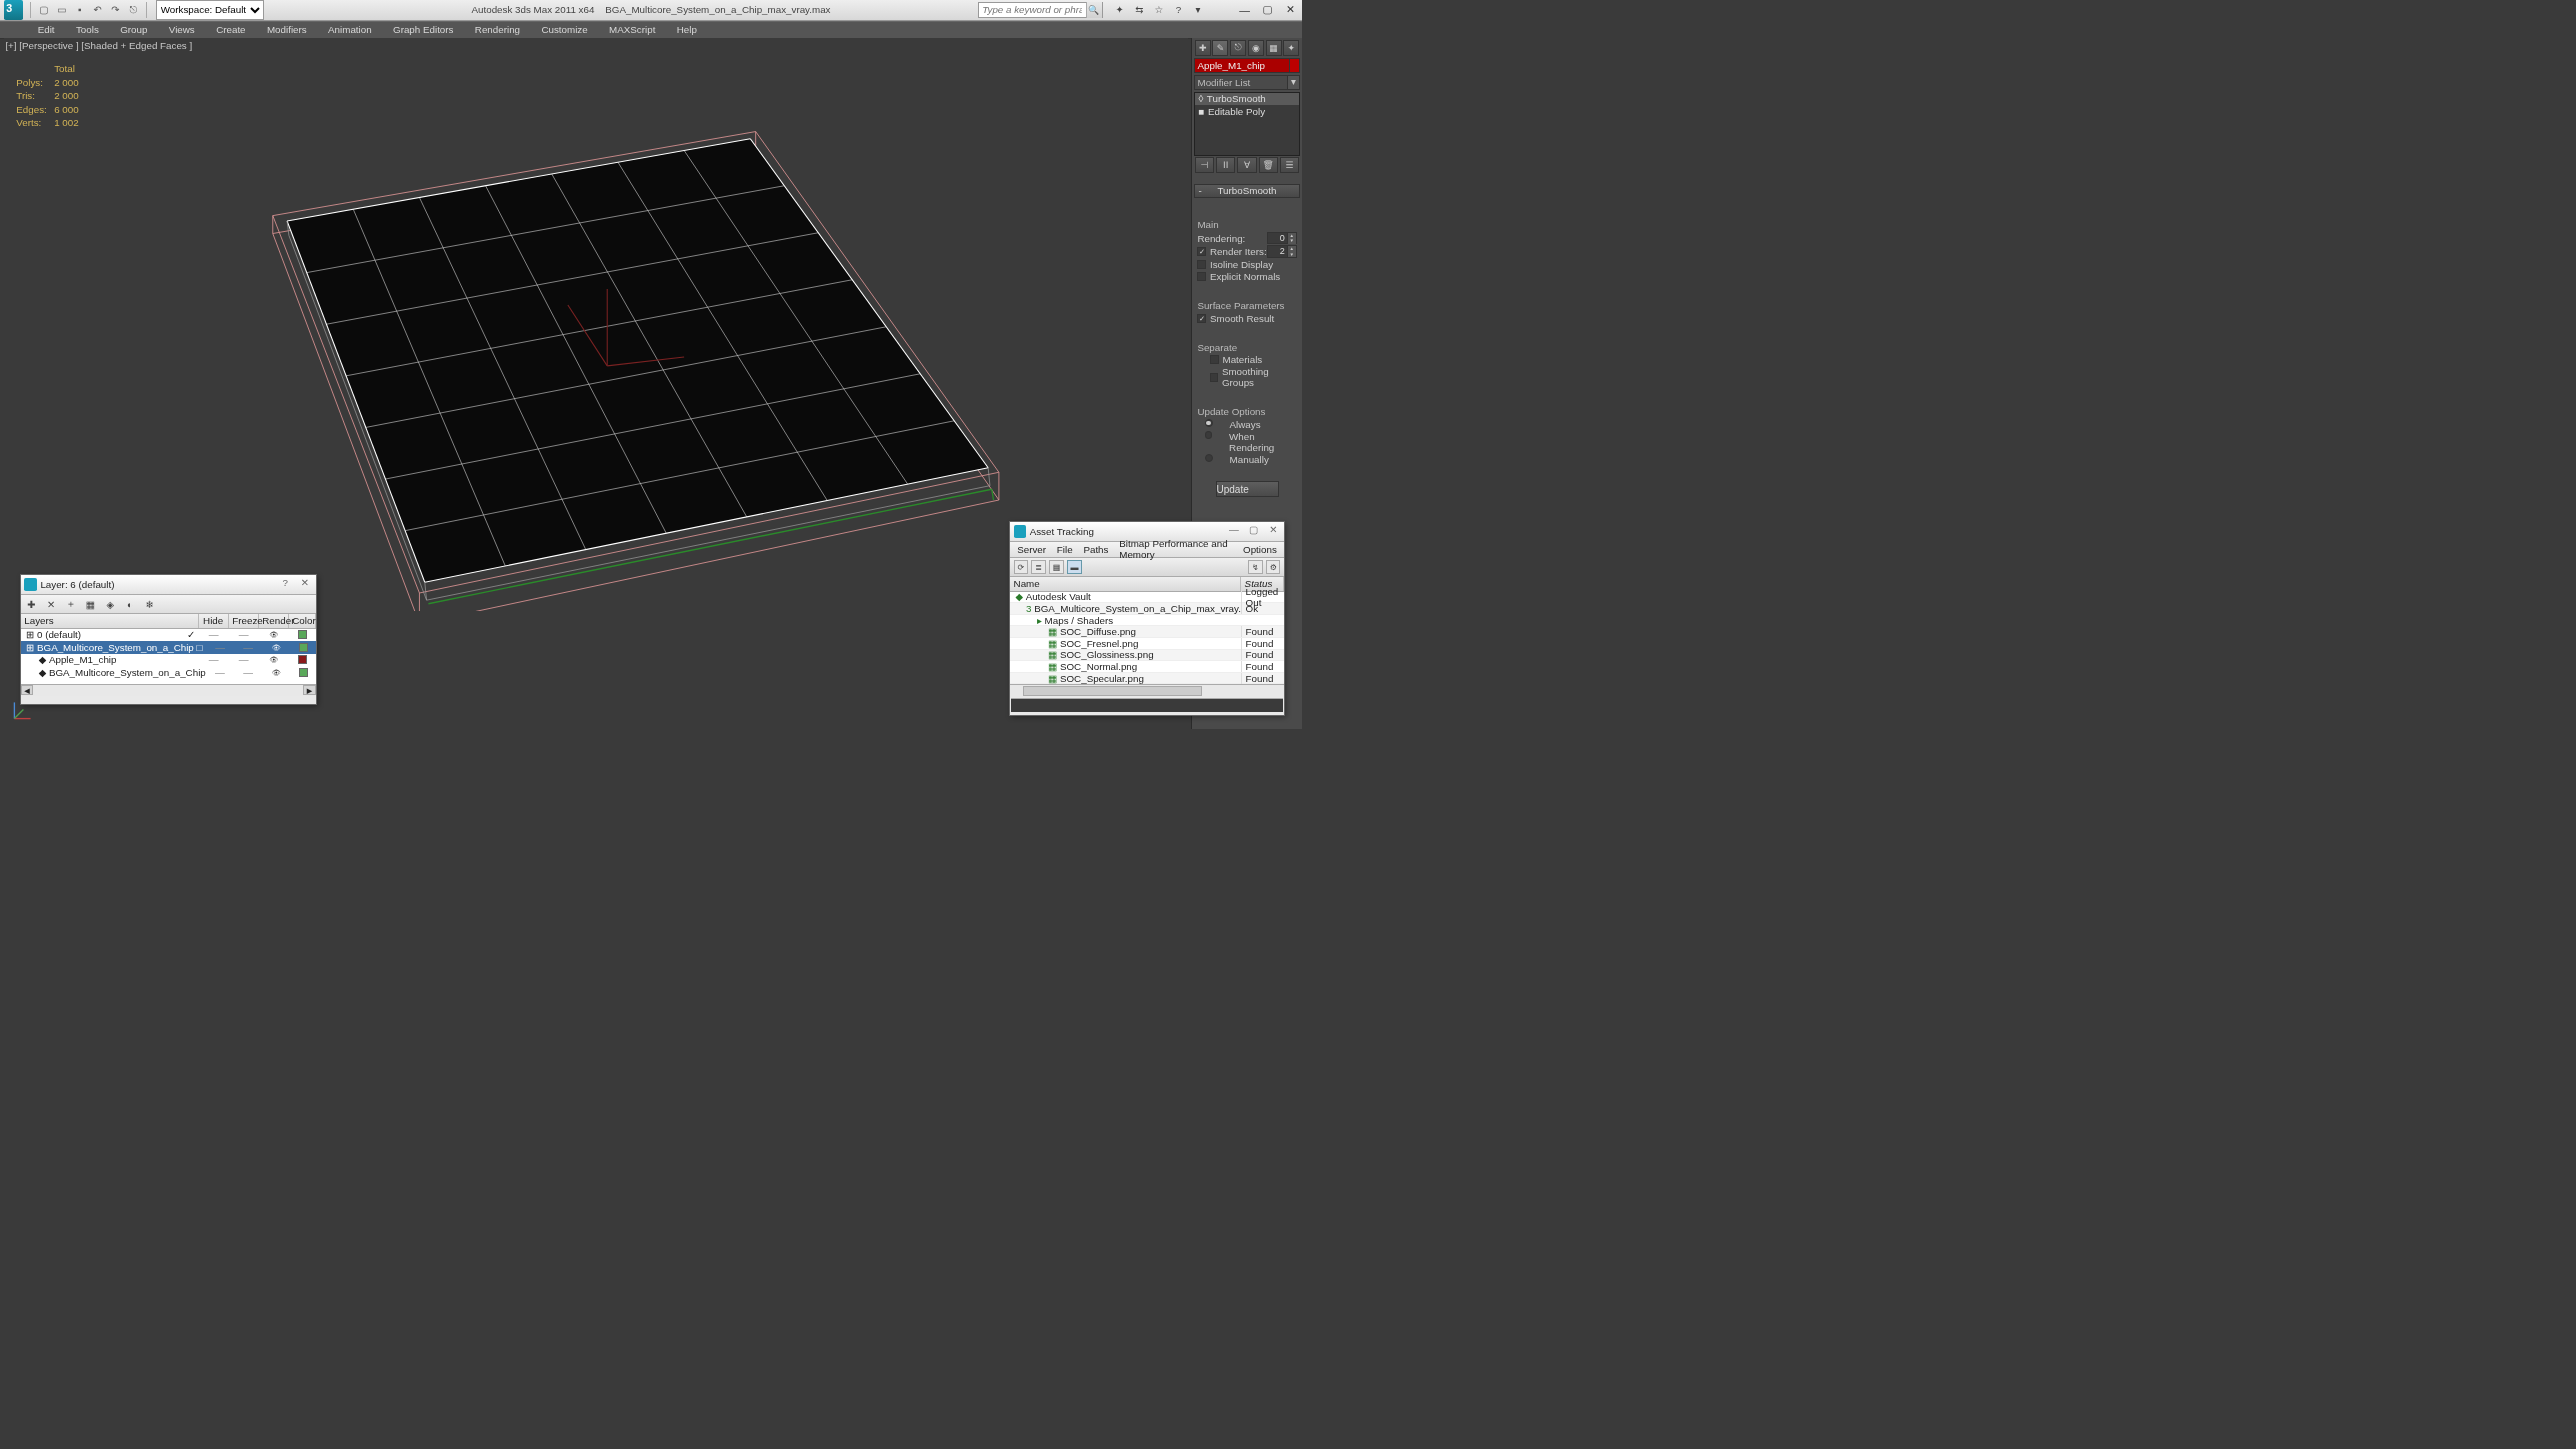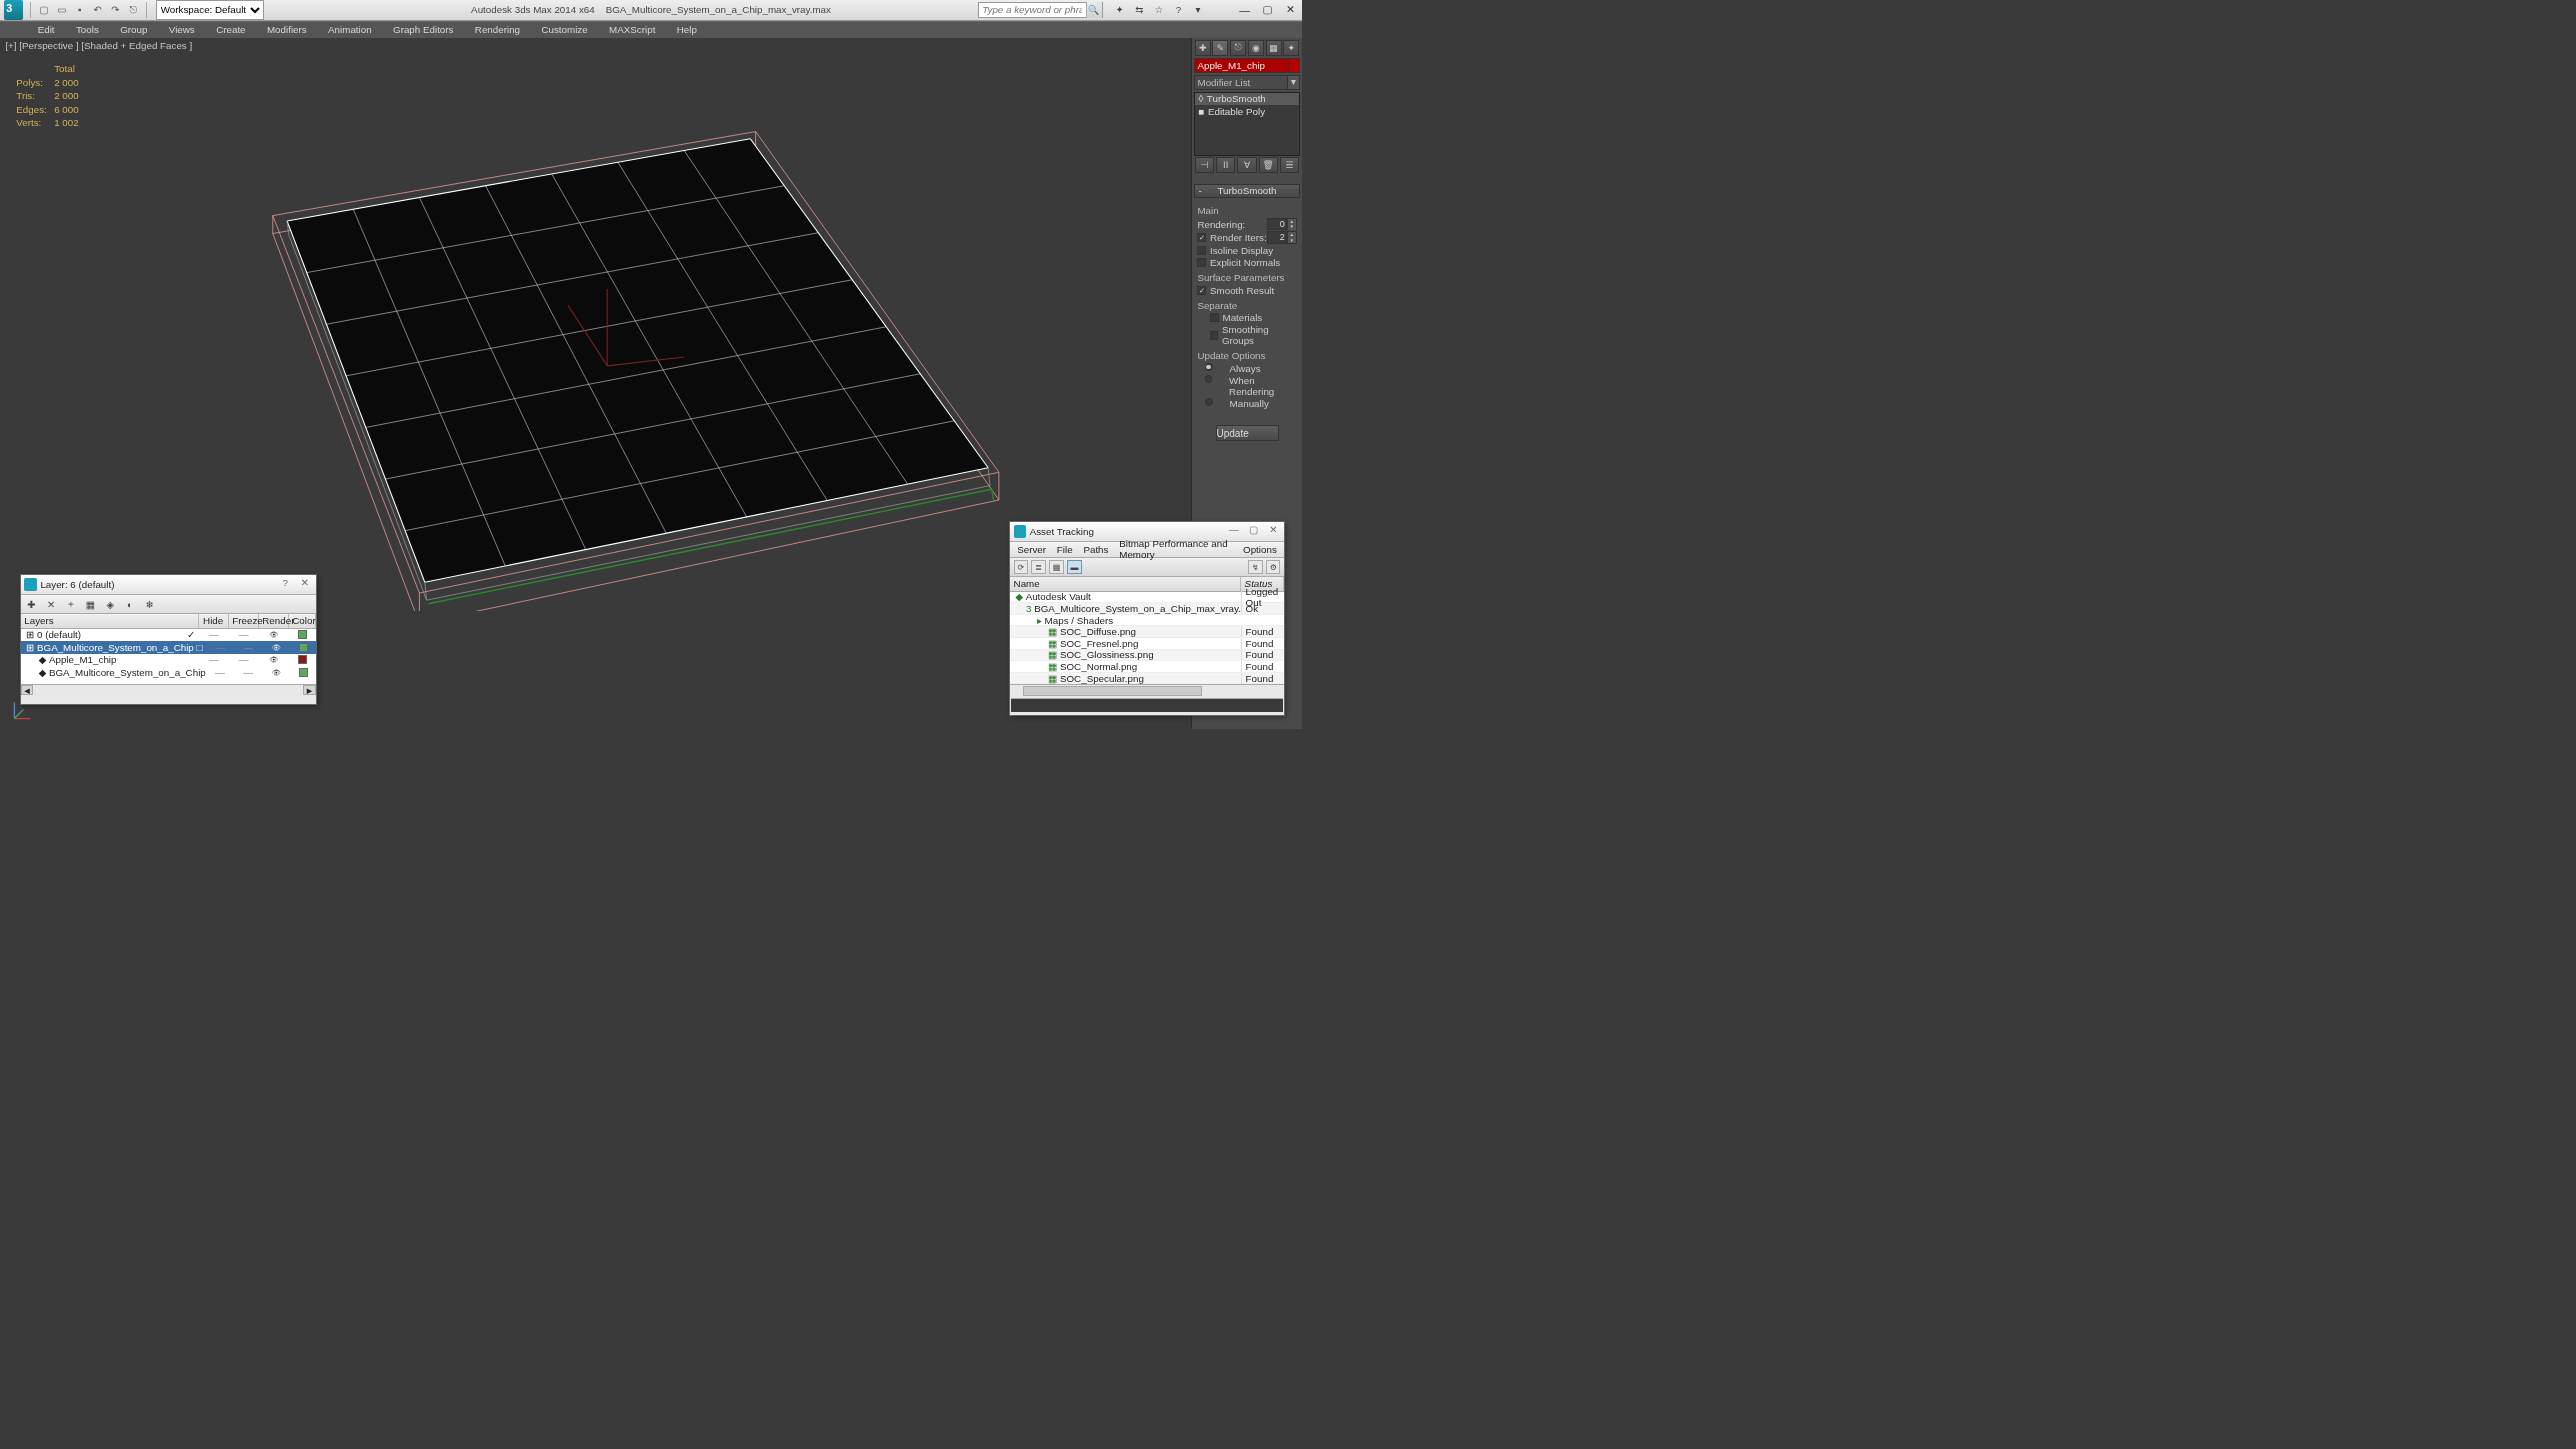--- a/index.html
+++ b/index.html
@@ -55,21 +55,21 @@
 .cmdpanel .modlist .carrot { width:12.5px; background:#555; border-left:0.9px solid #333; text-align:center; color:#ccc; }
 .cmdpanel .stack { margin:1.8px; height:64px; background:#3a3a3a; border:0.9px solid #222; }
 .cmdpanel .stack-item { padding:0.9px 3.6px; color:#ddd; font-size:9.8px; display:flex; align-items:center; gap:3.6px; }
 .cmdpanel .stack-item.sel { background:#5a5a5a; }
 .cmdpanel .stackbtns { display:flex; margin:1.8px; height:16px; }
 .cmdpanel .stackbtns .sb { flex:1; background:linear-gradient(#5a5a5a,#484848); border:0.9px solid #333; margin:0 0.9px; display:flex; align-items:center; justify-content:center; color:#ccc; font-size:9px; }
 .cmdpanel .sep-gap { height:7.2px; }
 .cmdpanel .rollout-head { margin:1.8px; height:13.4px; background:linear-gradient(#5a5a5a,#484848); border:0.9px solid #333; text-align:center; color:#ddd; font-size:9.8px; position:relative; }
 .cmdpanel .rollout-head .minus { position:absolute; left:3.6px; top:0; }
 .cmdpanel .rollout-body { margin:0 1.8px; padding:1.8px 3.6px; background:#4a4a4a; font-size:9.4px; color:#ccc; }
-.cmdpanel .section-label { color:#bbb; margin-top:4px; margin-bottom:1.8px; }
+.cmdpanel .section-label { color:#bbb; margin-top:18px; margin-bottom:1.8px; }
 .cmdpanel .param-row { display:flex; align-items:center; justify-content:space-between; margin:0.9px 0; }
 .cmdpanel .spinner { display:flex; border:0.9px solid #333; height:12.5px; width:30px; background:#3a3a3a; }
 .cmdpanel .spinner .val { flex:1; text-align:right; padding:0 1.8px; color:#ddd; font-size:9px; }
 .cmdpanel .spinner .arrows { width:9px; display:flex; flex-direction:column; }
 .cmdpanel .spinner .arrows div { flex:1; background:#555; border-left:0.9px solid #333; font-size:4.5px; text-align:center; line-height:5.4px; color:#ccc; }
 .cmdpanel .chk { display:flex; align-items:center; gap:3.6px; margin:0.9px 0; }
 .cmdpanel .chk .box { width:9px; height:9px; border:0.9px solid #333; background:#3a3a3a; display:flex; align-items:center; justify-content:center; font-size:7.2px; color:#ddd; }
 .cmdpanel .radio { display:flex; gap:17px; margin:0.9px 0 0.9px 7.2px; }
 .cmdpanel .radio .dot { width:8px; height:8px; border:0.9px solid #333; border-radius:50%; background:#3a3a3a; display:flex; align-items:center; justify-content:center; }
 .cmdpanel .radio .dot.on::after { content:""; width:4.5px; height:4.5px; border-radius:50%; background:#ccc; }
@@ -134,21 +134,21 @@
   <div class="qat-btn">↶</div>
   <div class="qat-btn">↷</div>
   <div class="qat-btn">⎋</div>
   <div class="divider"></div>
   <div class="workspace">
     <select>
       <option>Workspace: Default</option>
     </select>
   </div>
   <div class="title-center">
-    <span>Autodesk 3ds Max 2014 x64</span>&nbsp;&nbsp;&nbsp;&nbsp;<span>BGA_Multicore_System_on_a_Chip_max_vray.max</span>
+    <span>Autodesk 3ds Max 2011 x64</span>&nbsp;&nbsp;&nbsp;&nbsp;<span>BGA_Multicore_System_on_a_Chip_max_vray.max</span>
   </div>
   <div class="right-cluster">
     <div class="search-ribbon">
       <input placeholder="Type a keyword or phrase" style="">
       <div class="sbtn">🔍</div>
     </div>
     <div class="help-cluster">
       <div class="hbtn">✦</div>
       <div class="hbtn">⇆</div>
       <div class="hbtn">☆</div>

